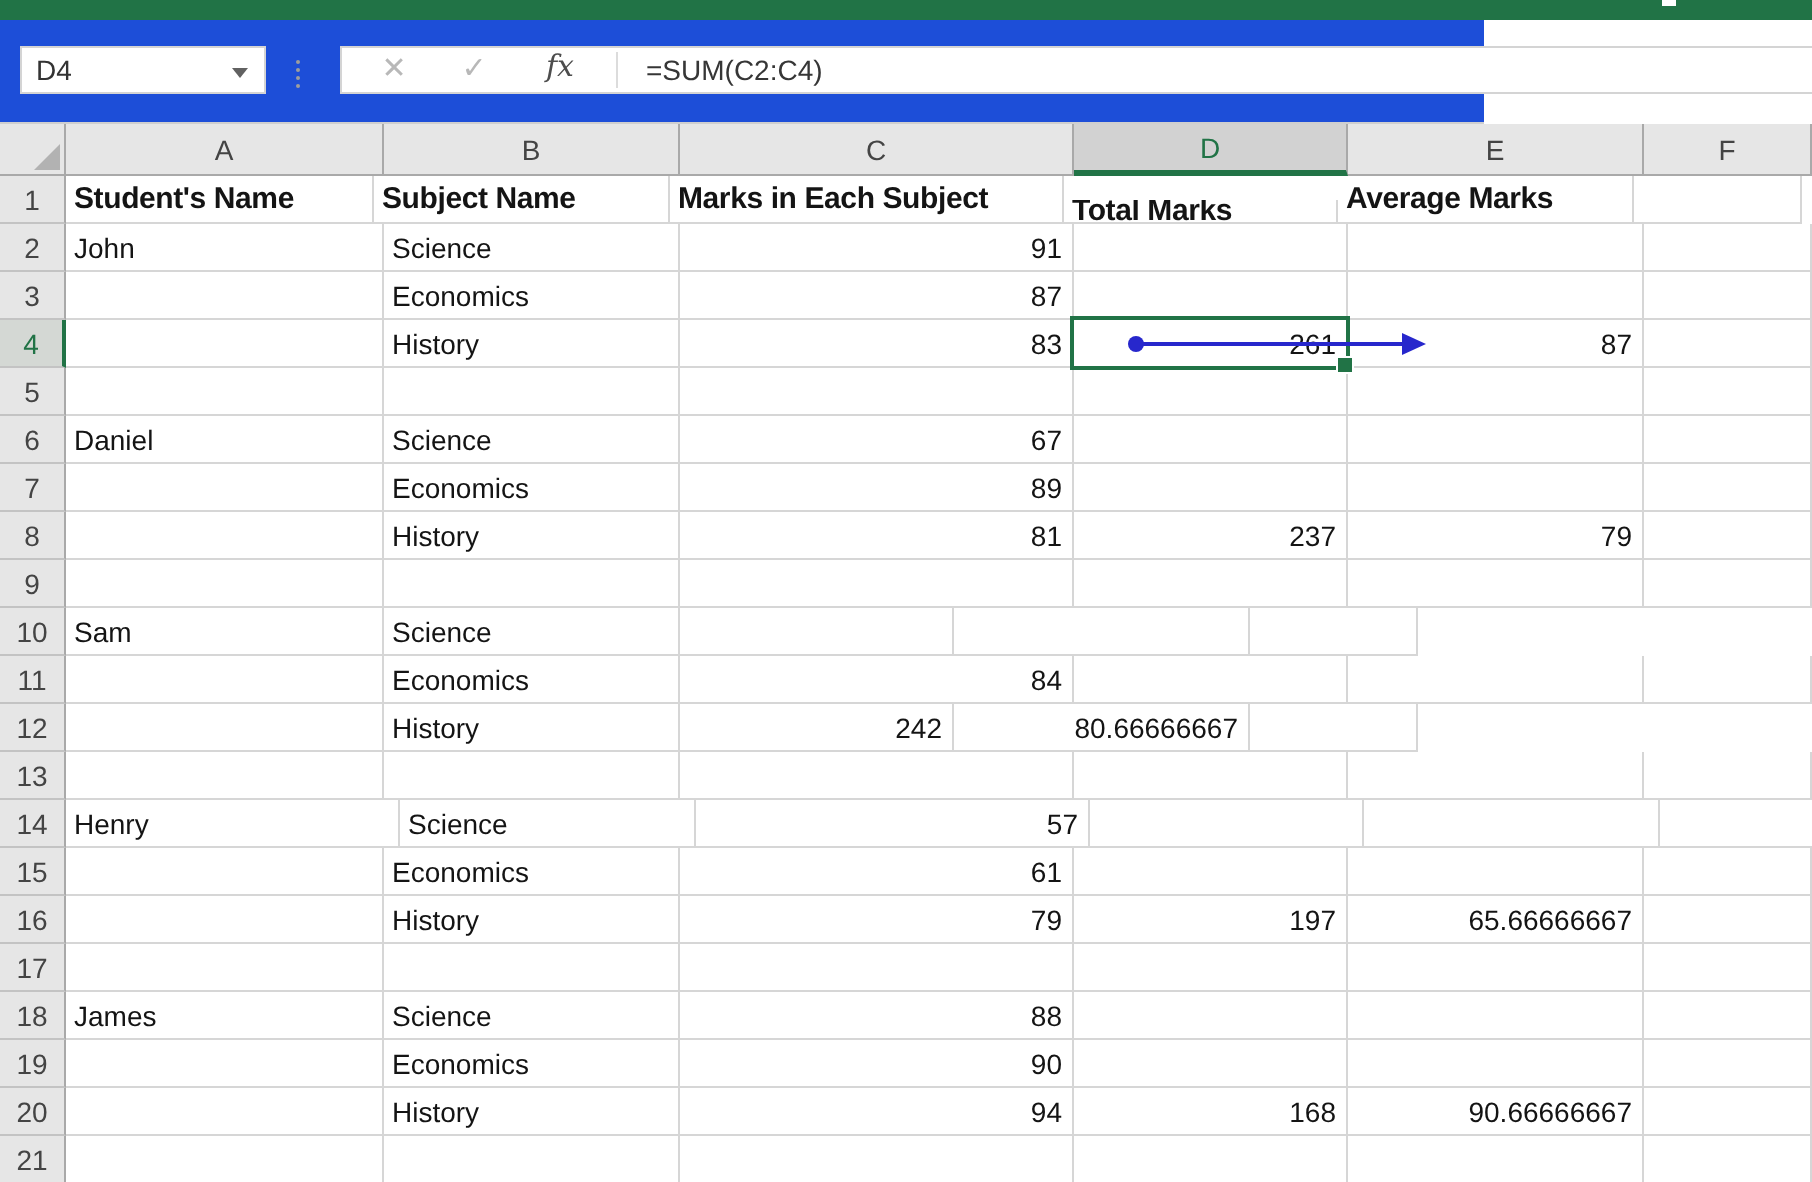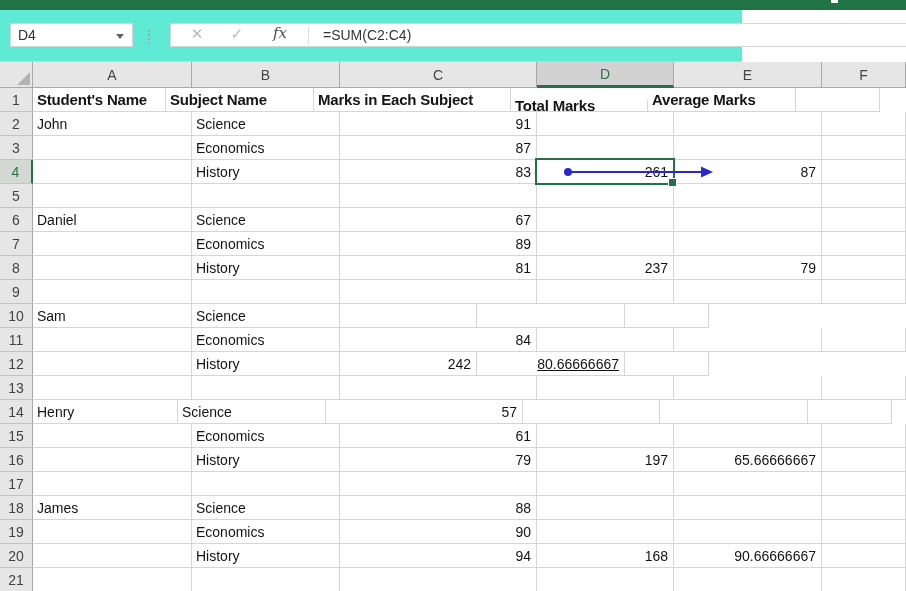--- a/index.html
+++ b/index.html
@@ -3,21 +3,21 @@
 <meta charset="utf-8">
 <style>
   html,body { margin:0; padding:0; background:#fff; }
   .stage {
     position:relative; width:906px; height:591px; overflow:hidden;
     font-family:"Liberation Sans", sans-serif; background:#fff;
   }
   
   .green-bar { position:absolute; left:0; top:0; width:906px; height:10px; background:var(--accent,#217346); }
   .ribbon-frag { position:absolute; left:831px; top:0; width:7px; height:3px; background:#fff; }
-  .chrome { position:absolute; left:0; top:10px; width:742px; height:52px; background:#5eead4; border-bottom:1px solid #cfcfcf; box-sizing:border-box;padding-left:28px; }
+  .chrome { position:absolute; left:0; top:10px; width:742px; height:52px; background:#1d4ed8; border-bottom:1px solid #cfcfcf; box-sizing:border-box;padding-left:28px; }
   .name-box {
     position:absolute; left:10px; top:13px; width:123px; height:24px; box-sizing:border-box;
     background:#fff; border:1px solid #d4d4d4; display:flex; align-items:center;
     padding-left:7px; font-size:14px; color:#333;
   }
   .name-caret { position:absolute; right:8px; top:10px; width:0; height:0;
     border-left:4px solid transparent; border-right:4px solid transparent; border-top:5px solid #616161; }
   .sep-dots { position:absolute; left:148px; top:20px; display:flex; flex-direction:column; gap:2px; }
   .sep-dots i { width:2px; height:2px; background:#9e9e9e; border-radius:50%; }
   .fx-strip {
@@ -95,21 +95,21 @@
         </div>
         <div class="g-colhdr" style="width: 159px;">A</div>
         <div class="g-colhdr" style="width: 148px;">B</div>
         <div class="g-colhdr" style="width: 197px;">C</div>
         <div class="g-colhdr sel" style="width: 137px;">D</div>
         <div class="g-colhdr" style="width: 148px;">E</div>
         <div class="g-colhdr" style="width: 84px;">F</div>
       </div>
       <div class="g-row">
         <div class="g-rowhdr">1</div>
-        <div class="g-cell bold" style="width: 133px; text-align: center;">Student's Name</div>
+        <div class="g-cell bold" style="width: 154px; text-align: center;">Student's Name</div>
         <div class="g-cell bold" style="width: 148px;">Subject Name</div>
         <div class="g-cell bold" style="width: 197px;">Marks in Each Subject</div>
         <div class="g-cell bold" style="width: 137px; margin-top: 12px;">Total Marks</div>
         <div class="g-cell bold" style="width: 148px;">Average Marks</div>
         <div class="g-cell" style="width: 84px;"></div>
       </div>
       <div class="g-row">
         <div class="g-rowhdr">2</div>
         <div class="g-cell" style="width: 159px;">John</div>
         <div class="g-cell" style="width: 148px;">Science</div>
@@ -196,35 +196,35 @@
         <div class="g-cell num" style="width: 197px;">84</div>
         <div class="g-cell" style="width: 137px;"></div>
         <div class="g-cell" style="width: 148px;"></div>
         <div class="g-cell" style="width: 84px;"></div>
       </div>
       <div class="g-row">
         <div class="g-rowhdr">12</div>
         <div class="g-cell" style="width: 159px;"></div>
         <div class="g-cell" style="width: 148px;">History</div>
         <div class="g-cell num" style="width: 137px;">242</div>
-        <div class="g-cell num" style="width: 148px; text-decoration: underline;">80.66666667</div>
+        <div class="g-cell num" style="width: 148px;">80.66666667</div>
         <div class="g-cell" style="width: 84px;"></div>
       </div>
       <div class="g-row">
         <div class="g-rowhdr">13</div>
         <div class="g-cell" style="width: 159px;"></div>
         <div class="g-cell" style="width: 148px;"></div>
         <div class="g-cell" style="width: 197px;"></div>
         <div class="g-cell" style="width: 137px;"></div>
         <div class="g-cell" style="width: 148px;"></div>
         <div class="g-cell" style="width: 84px;"></div>
       </div>
       <div class="g-row">
         <div class="g-rowhdr">14</div>
-        <div class="g-cell" style="width: 145px;">Henry</div>
+        <div class="g-cell" style="width: 167px;">Henry</div>
         <div class="g-cell" style="width: 148px;">Science</div>
         <div class="g-cell num" style="width: 197px;">57</div>
         <div class="g-cell" style="width: 137px;"></div>
         <div class="g-cell" style="width: 148px;"></div>
         <div class="g-cell" style="width: 84px;"></div>
       </div>
       <div class="g-row">
         <div class="g-rowhdr">15</div>
         <div class="g-cell" style="width: 159px;"></div>
         <div class="g-cell" style="width: 148px;">Economics</div>

